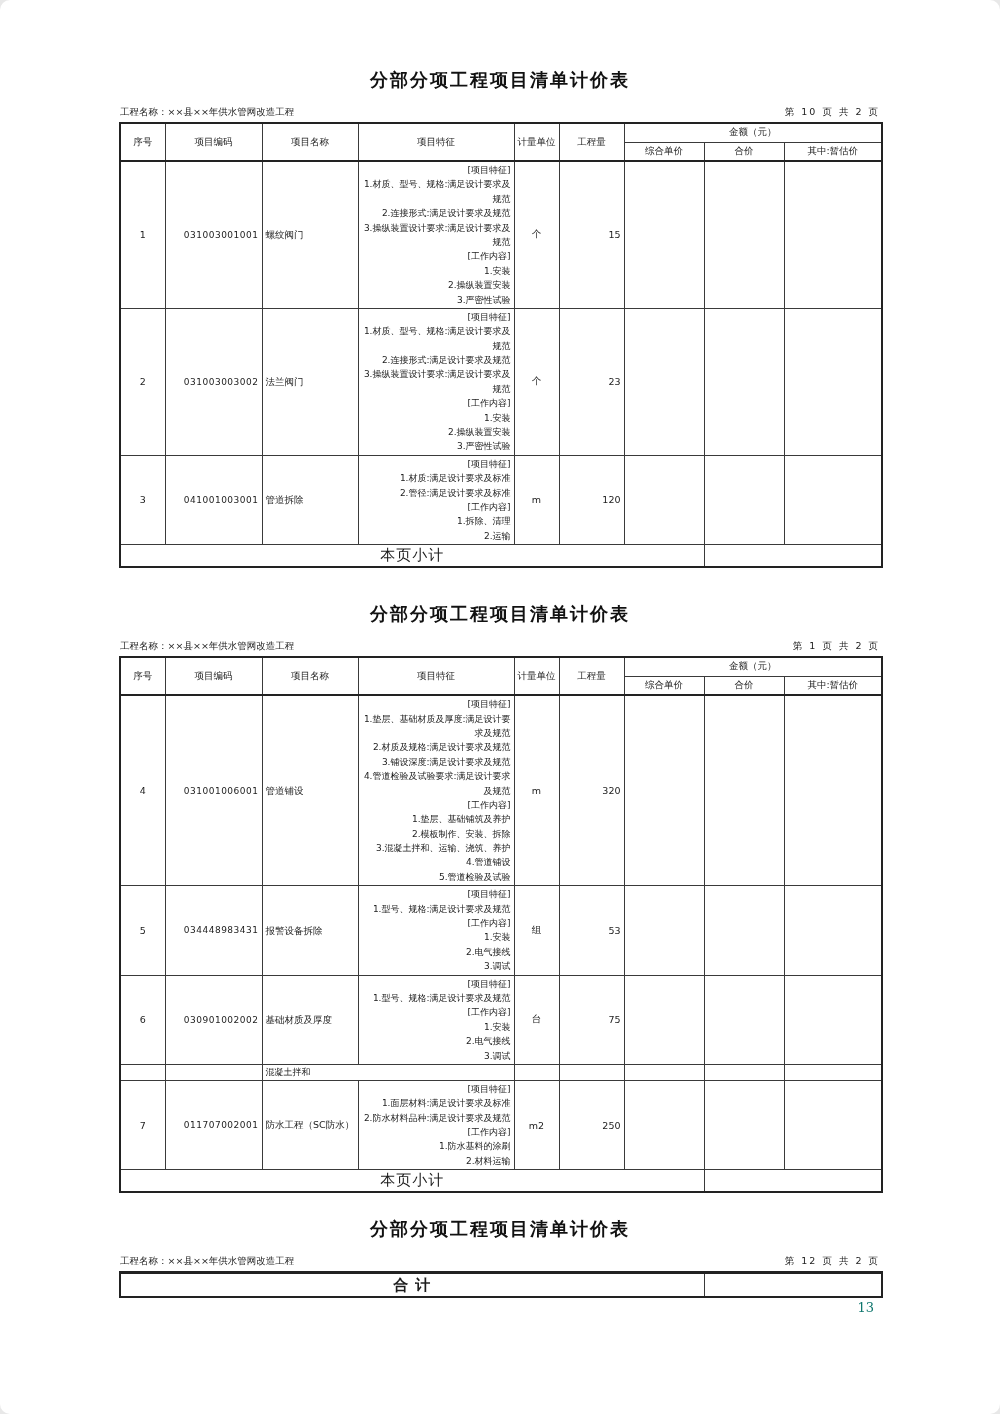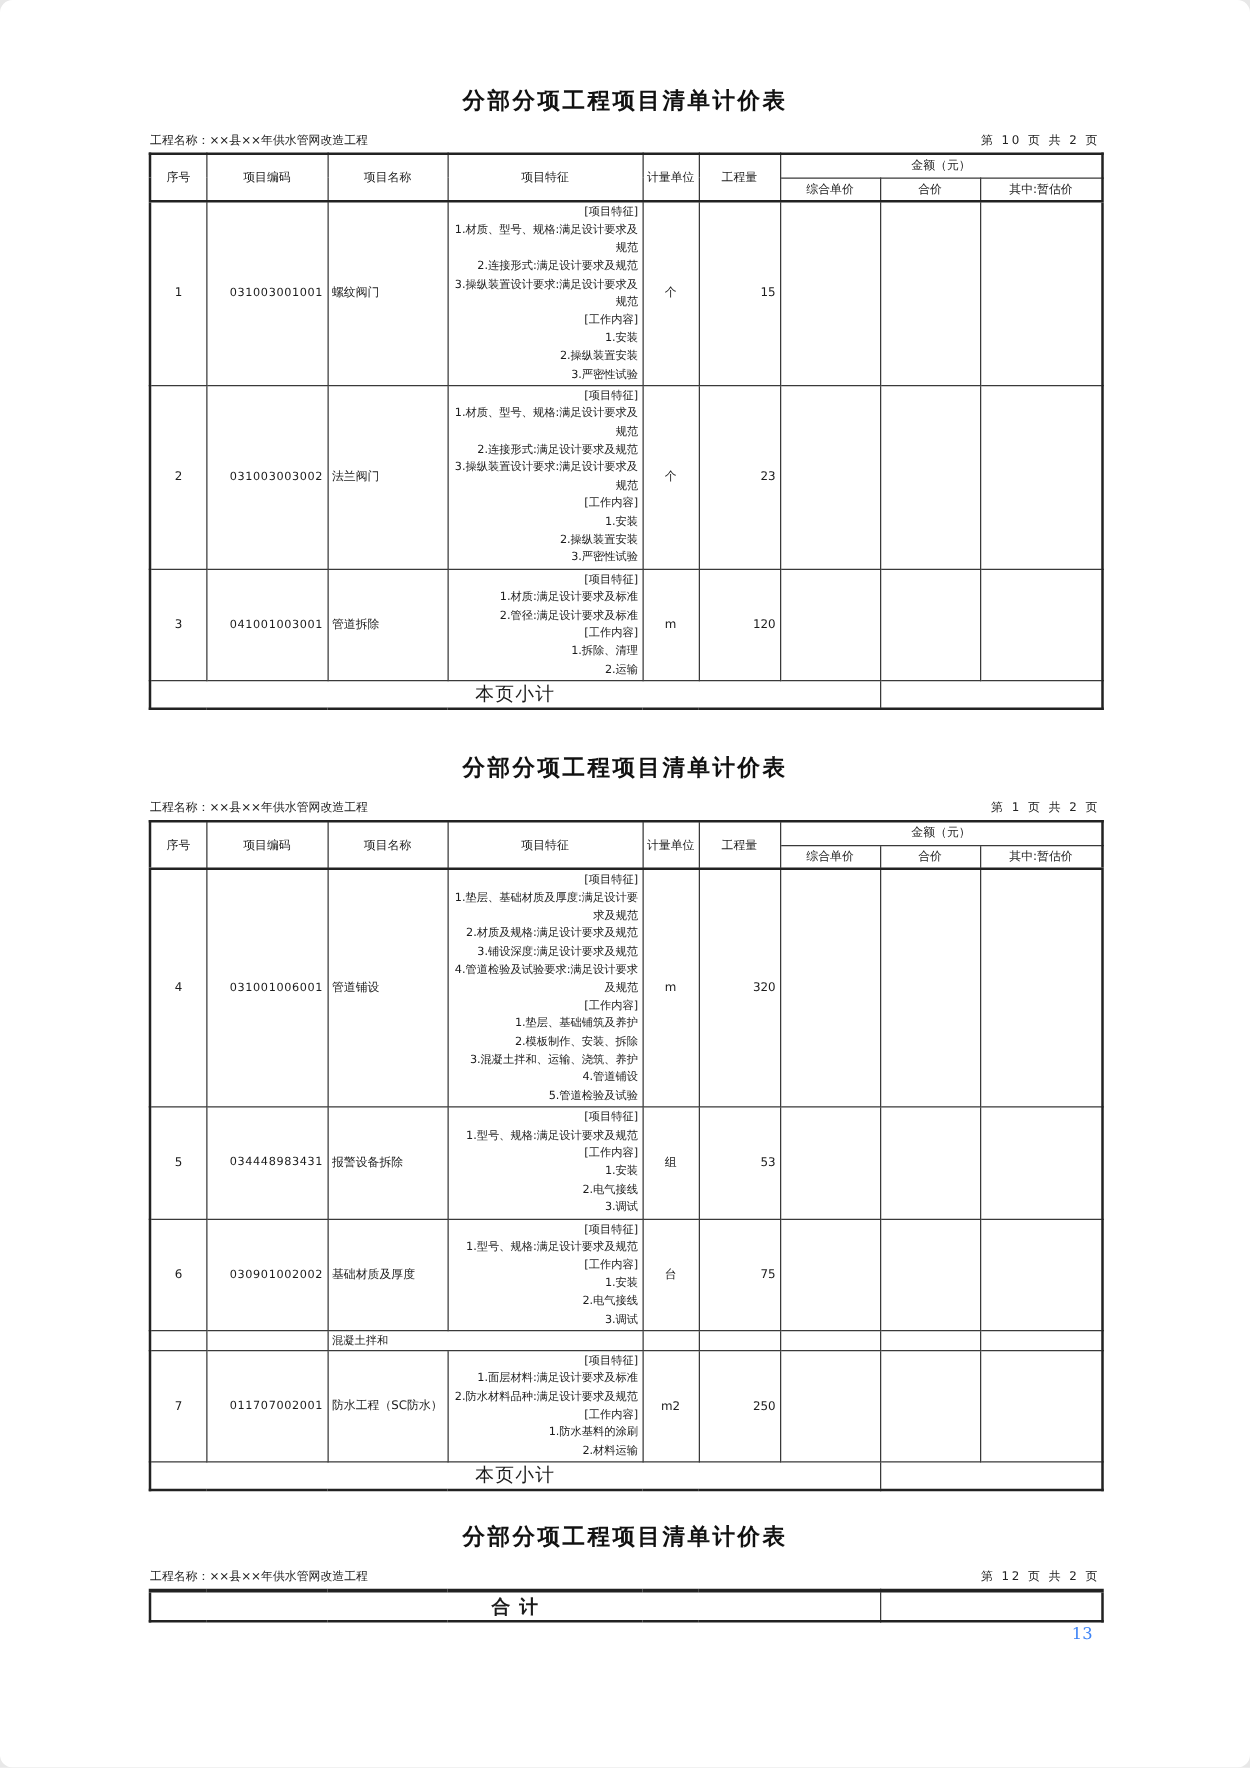--- a/index.html
+++ b/index.html
@@ -44,21 +44,21 @@
   .c-qty  { text-align:right; padding-right:9px; }
   .c-amt  { }
   tr.section-row td { height:16px; }
   .c-sec  { text-align:left; font-size:9px; padding-left:4px; }
   tr.footer-row td { height:16px; }
   .footer-label { text-align:center; font-size:15px; letter-spacing:1px; }
   table.total { border-top-width:3px;font-weight:bold; }
   table.total td { height:24px; }
   .page-number {
     position:absolute; right:126px; top:1300px; font-size:13px;
-    font-family:"DejaVu Serif", serif; color:#3b82f6;
+    font-family:"DejaVu Serif", serif; color:#0f766e;
   }
 </style>
 </head>
 <body>
 
 <div class="page">
 
   <section class="sheet">
     <h1 class="table-title">分部分项工程项目清单计价表</h1>
     <div class="meta-line">

